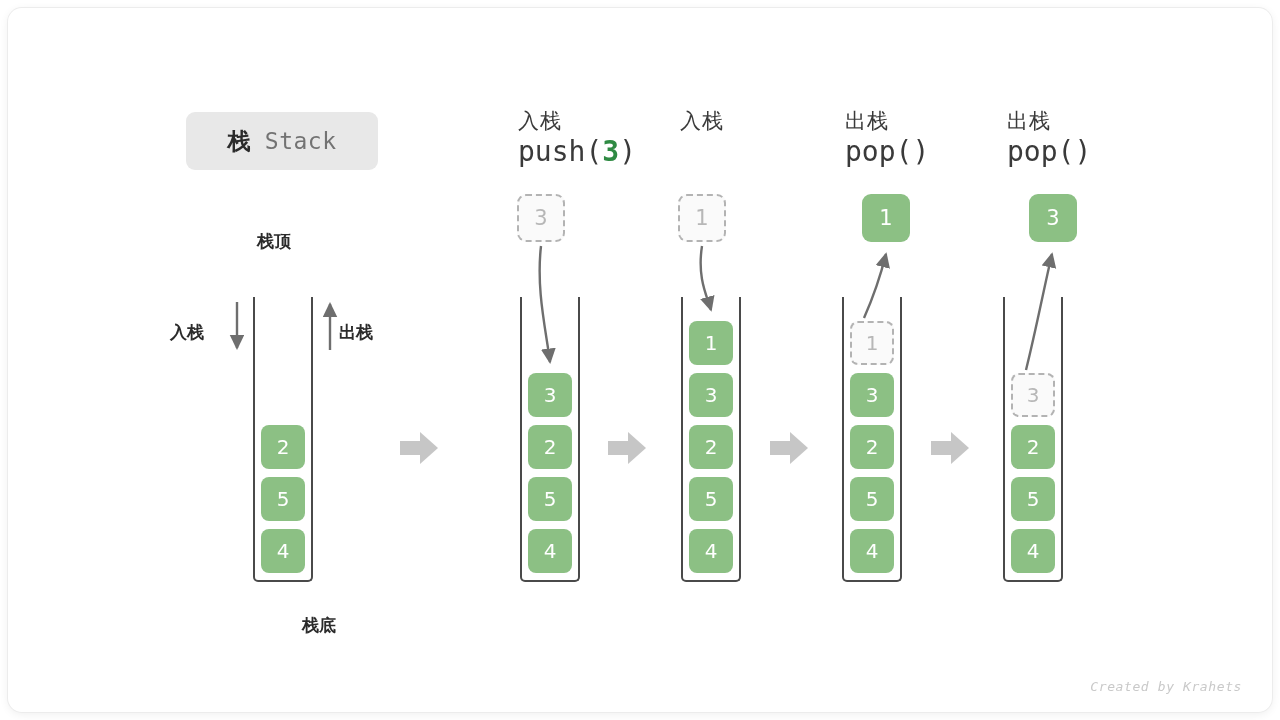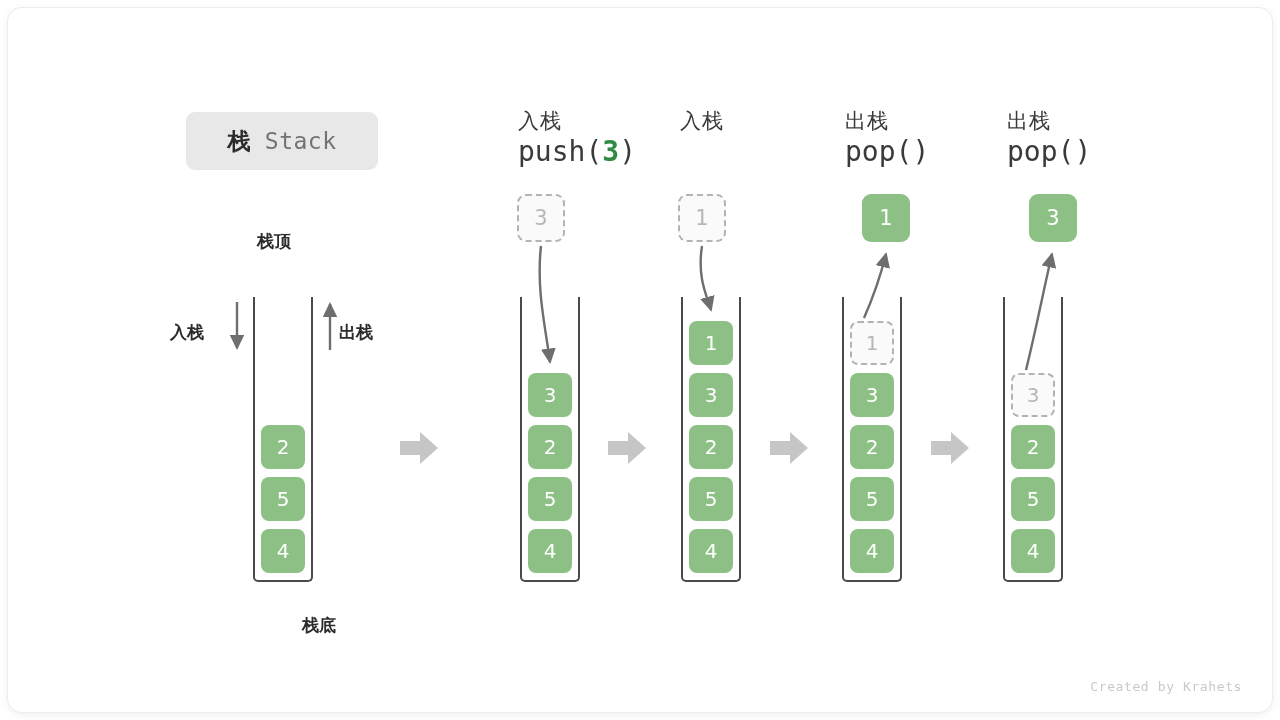--- a/index.html
+++ b/index.html
@@ -132,20 +132,21 @@
 
   
   .watermark {
     position: absolute;
     right: 38px; bottom: 26px;
     font-family: "DejaVu Sans Mono", "Liberation Mono", monospace;
     font-size: 13px;
     color: #c9c9c9;
     letter-spacing: 0.6px;
     white-space: nowrap;
+    font-style: italic;
   }
 </style>
 </head>
 <body>
 
 <div id="canvas">
   <div class="card"></div>
 
   <div class="title-badge">
     <span class="t-cn">栈</span><span class="t-en">&nbsp;</span><span class="t-en">Stack</span>

